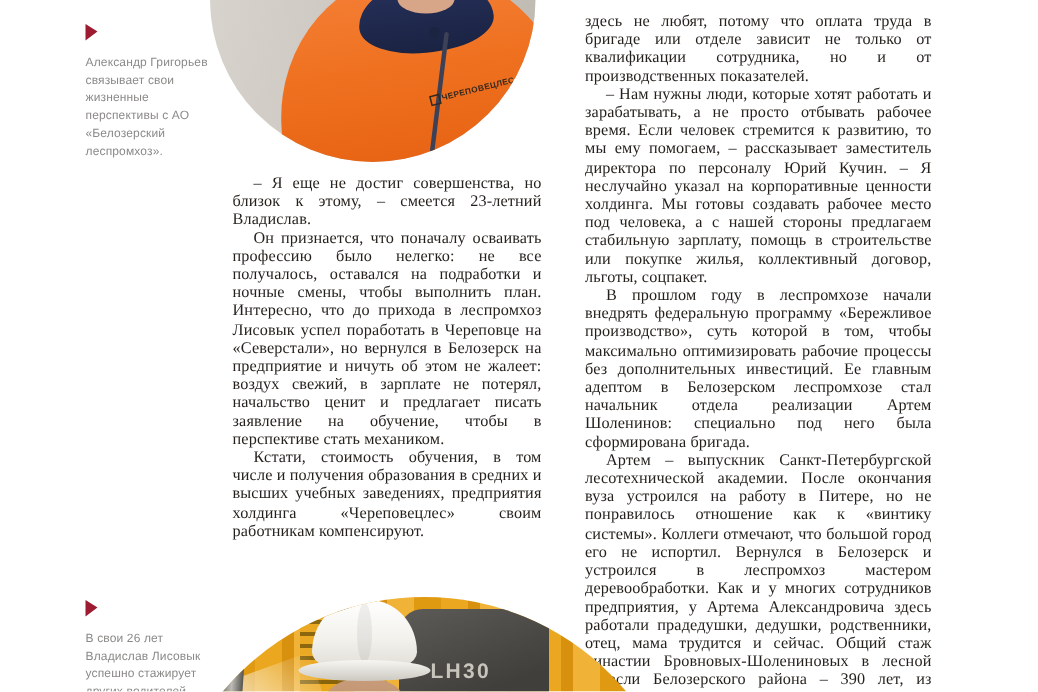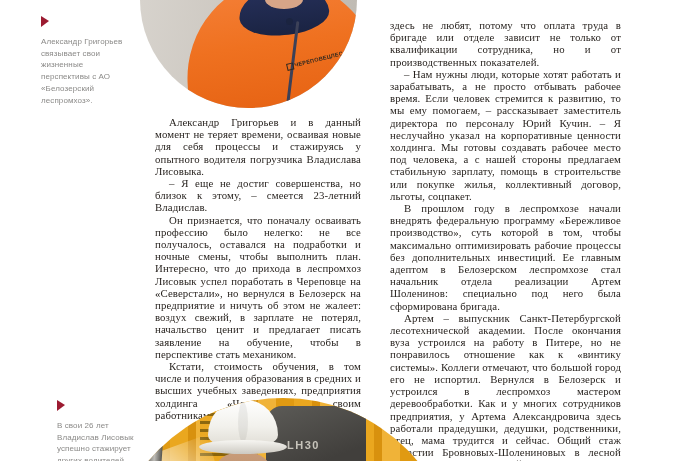--- a/index.html
+++ b/index.html
@@ -8,24 +8,24 @@
     overflow:hidden;font-family:"Liberation Serif","DejaVu Serif",serif;
   }
   
   .col{
     position:absolute;color:#241f1b;font-size:10.8px;line-height:12.2px;
     text-align:justify;letter-spacing:0.1px;
   }
   .col p{margin:0;text-indent:14px;}
   .col p.noindent{text-indent:0;}
   .col-left{left:155px;top:116px;width:206px;}
-  .col-right{left:390px;top:19px;width:231px;height:356px;}
+  .col-right{left:390px;top:8px;width:231px;height:356px;}
   
   .caption{position:absolute;font-family:"Liberation Sans","DejaVu Sans",sans-serif;}
-  .caption-top{left:41px;top:16px;width:84px;}
+  .caption-top{left:57px;top:16px;width:84px;}
   .caption-bottom{left:57px;top:400px;width:94px;}
   .caption-marker{
     width:0;height:0;border-left:8px solid #9c1b31;
     border-top:5px solid transparent;border-bottom:6px solid transparent;
     margin-bottom:9px;
   }
   .caption-text{color:#8b8a88;font-size:8px;line-height:11.7px;letter-spacing:0.1px;}
   
   .photo-circle{position:absolute;border-radius:50%;overflow:hidden;}
   .photo-top{
@@ -82,21 +82,21 @@
     position:absolute;left:32px;top:26px;width:22px;height:24px;
     background:radial-gradient(circle at 40% 40%,#8a8984,#494844);border-radius:50%;
   }
   .machine-panel{
     position:absolute;left:158px;top:8px;width:100px;height:72px;
     background:linear-gradient(160deg,#5c5b57 0%,#413f3c 70%);
     border-radius:16px 4px 4px 4px;
   }
   .machine-label{
     position:absolute;left:21px;top:33px;
-    font-family:"Liberation Sans",sans-serif;font-size:11px;font-weight:bold;
+    font-family:"Liberation Sans",sans-serif;font-size:14px;font-weight:bold;
     color:#c7c4bb;letter-spacing:1.5px;text-align:center;
   }
   .hard-hat{
     position:absolute;left:100px;top:2px;width:70px;height:48px;
     background:linear-gradient(180deg,#ffffff 0%,#f2f1ec 55%,#dedbd3 100%);
     border-radius:50% 50% 45% 45% / 80% 80% 30% 30%;
   }
   .hat-brim{
     position:absolute;left:91px;top:42px;width:88px;height:14px;
     background:linear-gradient(180deg,#f7f6f2,#ccc9c1);border-radius:50%;
@@ -130,21 +130,20 @@
     <div class="jacket-button"></div>
     <div class="jacket-logo"><span class="logo-box"></span><span>ЧЕРЕПОВЕЦЛЕС</span></div>
   </div>
 
   <div class="caption caption-top">
     <div class="caption-marker"></div>
     <div class="caption-text">Александр Григорьев связывает свои жизненные перспективы с АО «Белозерский леспромхоз».</div>
   </div>
 
   <div class="col col-left">
-    <p>Александр Григорьев и в данный момент не теряет времени, осваивая новые для себя процессы и стажируясь у опытного водителя погрузчика Владислава Лисовыка.</p>
     <p>– Я еще не достиг совершенства, но близок к этому, – смеется 23-летний Владислав.</p>
     <p>Он признается, что поначалу осваивать профессию было нелегко: не все получалось, оставался на подработки и ночные смены, чтобы выполнить план. Интересно, что до прихода в леспромхоз Лисовык успел поработать в Череповце на «Северстали», но вернулся в Белозерск на предприятие и ничуть об этом не жалеет: воздух свежий, в зарплате не потерял, начальство ценит и предлагает писать заявление на обучение, чтобы в перспективе стать механиком.</p>
     <p>Кстати, стоимость обучения, в том числе и получения образования в средних и высших учебных заведениях, предприятия холдинга «Череповецлес» своим работникам компенсируют.</p>
   </div>
 
   <div class="col col-right">
     <p class="noindent">здесь не любят, потому что оплата труда в бригаде или отделе зависит не только от квалификации сотрудника, но и от производственных показателей.</p>
     <p>– Нам нужны люди, которые хотят работать и зарабатывать, а не просто отбывать рабочее время. Если человек стремится к развитию, то мы ему помогаем, – рассказывает заместитель директора по персоналу Юрий Кучин. – Я неслучайно указал на корпоративные ценности холдинга. Мы готовы создавать рабочее место под человека, а с нашей стороны предлагаем стабильную зарплату, помощь в строительстве или покупке жилья, коллективный договор, льготы, соцпакет.</p>
     <p>В прошлом году в леспромхозе начали внедрять федеральную программу «Бережливое производство», суть которой в том, чтобы максимально оптимизировать рабочие процессы без дополнительных инвестиций. Ее главным адептом в Белозерском леспромхозе стал начальник отдела реализации Артем Шоленинов: специально под него была сформирована бригада.</p>
     <p>Артем – выпускник Санкт-Петербургской лесотехнической академии. После окончания вуза устроился на работу в Питере, но не понравилось отношение как к «винтику системы». Коллеги отмечают, что большой город его не испортил. Вернулся в Белозерск и устроился в леспромхоз мастером деревообработки. Как и у многих сотрудников предприятия, у Артема Александровича здесь работали прадедушки, дедушки, родственники, отец, мама трудится и сейчас. Общий стаж династии Бровновых-Шолениновых в лесной отрасли Белозерского района – 390 лет, из которых большая часть принадлежит семье Бровновых.</p>

